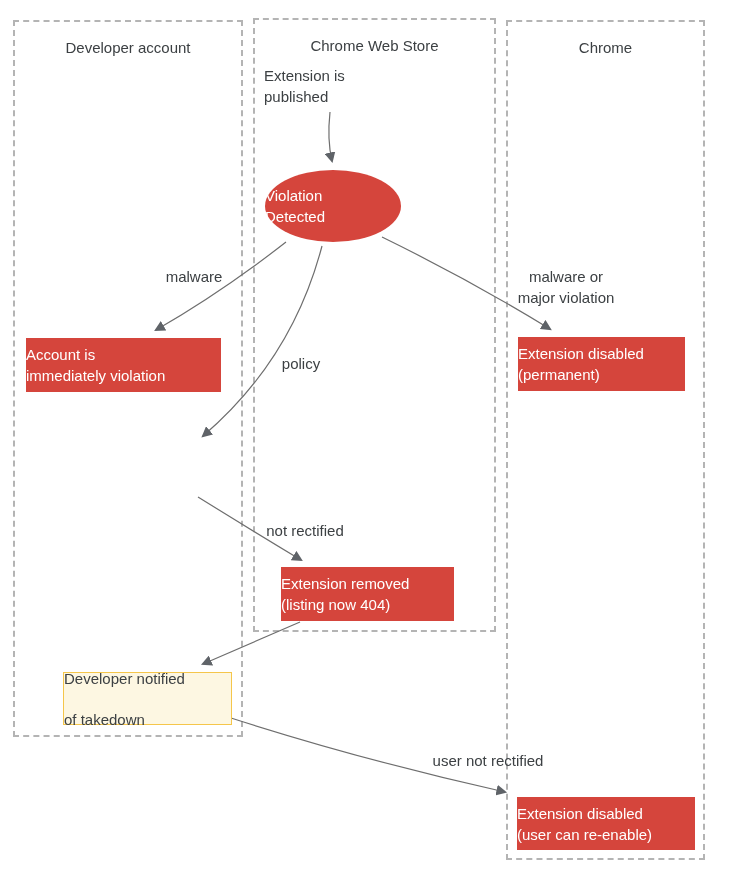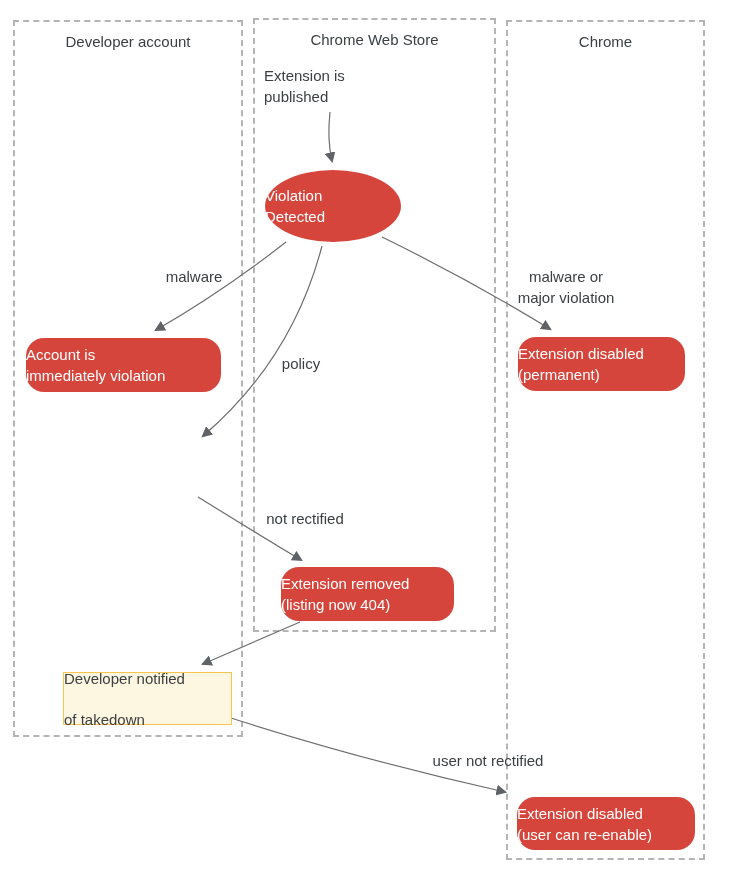--- a/index.html
+++ b/index.html
@@ -21,29 +21,29 @@
     overflow:hidden;font-size:15px;line-height:21px;
   }
   .edges{position:absolute;left:0;top:0;width:731px;height:885px;pointer-events:none;}
   .edges path.connector{fill:none;stroke:var(--edge);stroke-width:1.2;}
   .arrow-head{fill:var(--arrow);}
   .lane{
     position:absolute;border:2px dashed var(--lane-border);
     background:transparent;
   }
   .lane-title{
-    position:absolute;top:9px;left:0;width:100%;text-align:center;
+    position:absolute;top:15px;left:0;width:100%;text-align:center;
     color:var(--text-dark);font-size:15px;
   }
   .node{
     position:absolute;display:flex;flex-direction:column;justify-content:center;
     align-items:flex-start;text-align:center;
   }
   .node span{display:block;}
-  .node-red{background:var(--red);color:var(--node-text-light);border-radius:18px;}
+  .node-red{background:var(--red);color:var(--node-text-light);}
   .node-warning{
     background:var(--warning-fill);border:1.5px solid var(--warning-border);
     color:var(--text-dark);
   }
   .node-ellipse{
     background:var(--red);color:var(--node-text-light);border-radius:50%;
   }
   .node-plain{background:transparent;color:var(--text-dark);}
   .edge-label{
     position:absolute;text-align:center;color:var(--text-dark);font-size:15px;
@@ -114,16 +114,16 @@
     <span>Extension disabled</span>
     <span>(user can re-enable)</span>
   </div>
 
   <div class="edge-label" style="left:159px;top:266px;width:70px;">malware</div>
   <div class="edge-label" style="left:271px;top:353px;width:60px;">policy</div>
   <div class="edge-label" style="left:508px;top:266px;width:116px;">
     <span style="display:block;">malware or</span>
     <span style="display:block;">major violation</span>
   </div>
-  <div class="edge-label" style="left:260px;top:508px;width:90px;">not rectified</div>
+  <div class="edge-label" style="left:260px;top:520px;width:90px;">not rectified</div>
   <div class="edge-label" style="left:428px;top:750px;width:120px;">user not rectified</div>
 
 </div>
 
 </body></html>

